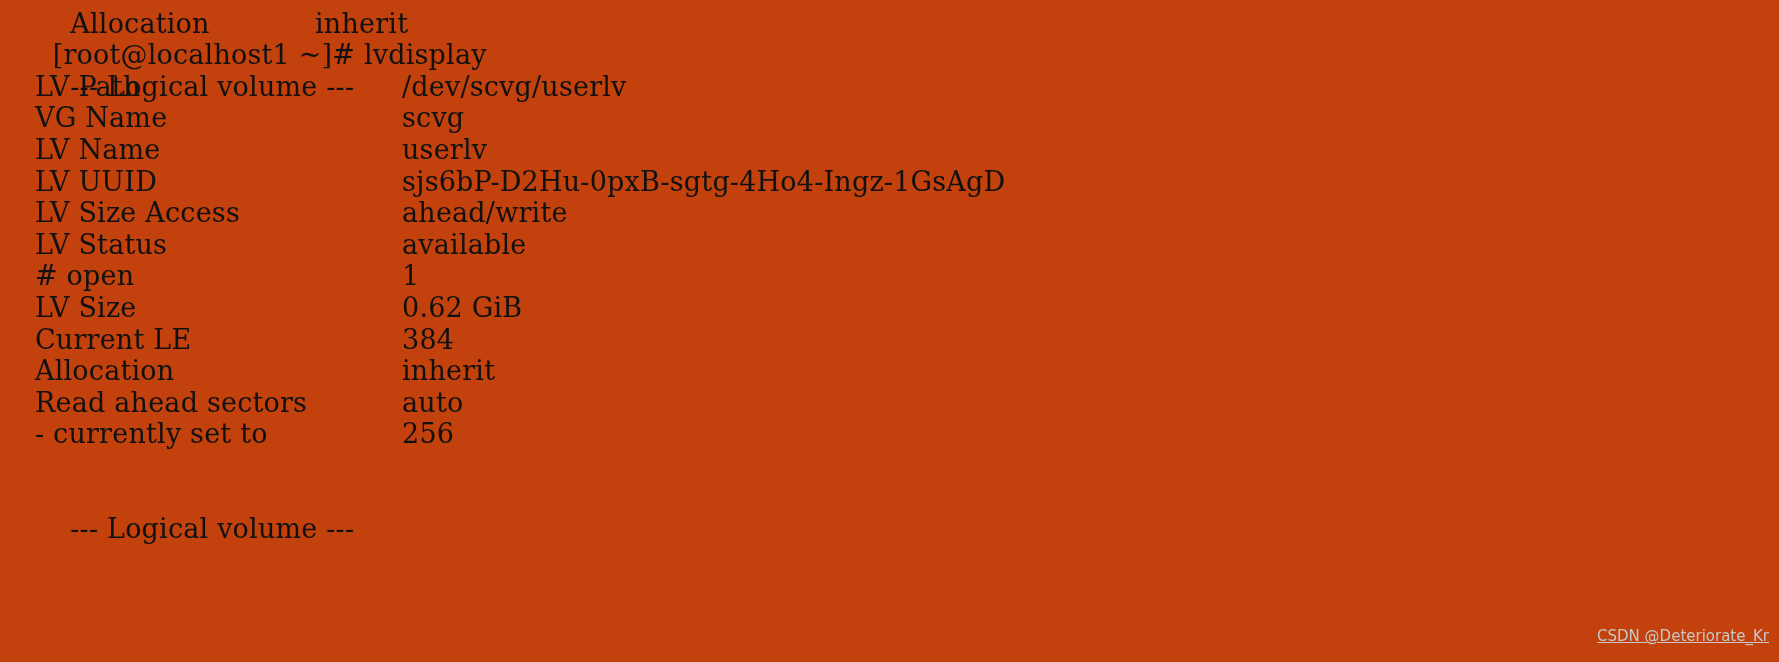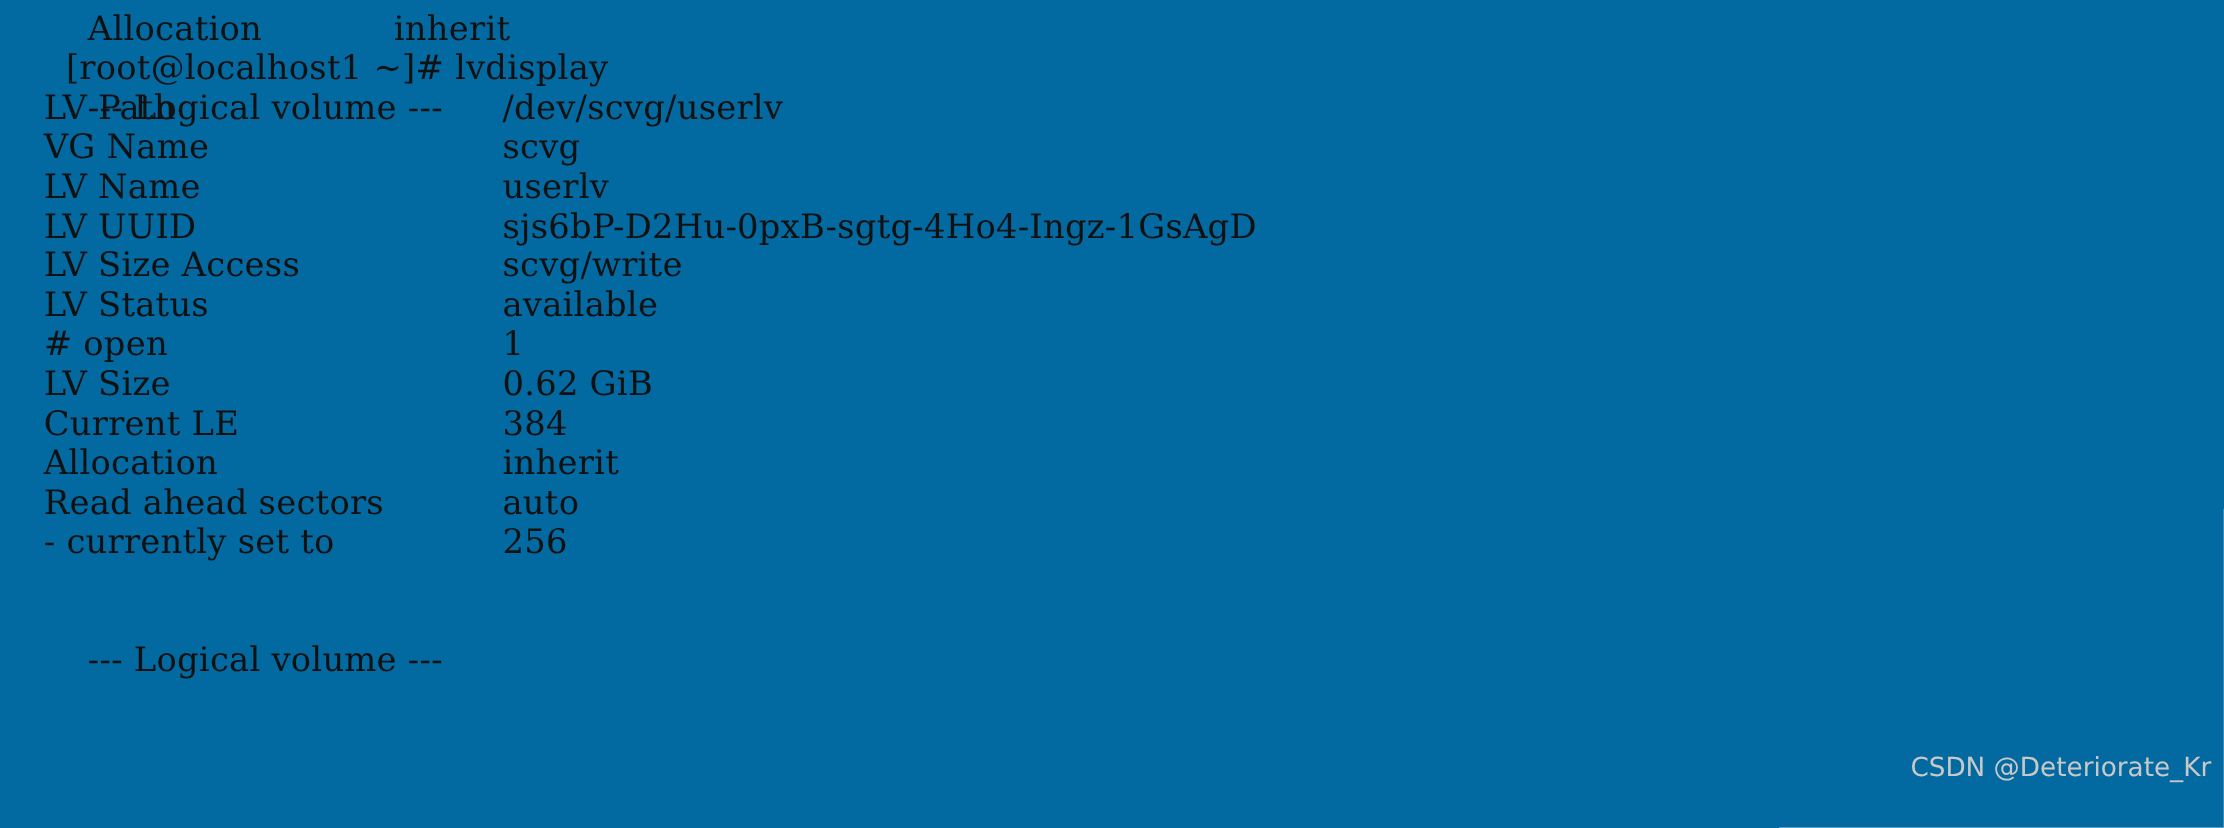--- a/index.html
+++ b/index.html
@@ -11,21 +11,21 @@
     width: 1779px;
     height: 662px;
     overflow: hidden;
     font-family: "DejaVu Serif", "Liberation Serif", serif;
   }
 
   #terminal {
     position: relative;
     width: 1779px;
     height: 662px;
-    background: #0369a1;
+    background: #c2410c;
     color: #000000;
     overflow: hidden;
   }
 
   
   .term-body {
     position: absolute;
     left: 0;
     top: -24px;
     width: 1779px;
@@ -53,25 +53,26 @@
   .line .val {
     display: inline-block;
   }
   .line .cmd {
     display: inline-block;
   }
 
   .watermark {
     position: absolute;
     right: 10px;
-    bottom: 36px;
+    bottom: 17px;
     font-family: "DejaVu Sans", "Liberation Sans", sans-serif;
-    font-size: 21px;
+    font-size: 15px;
     color: #c8c8c8;
     white-space: pre;
+    text-decoration: underline;
   }
 </style>
 </head>
 <body>
 
 <div id="terminal">
   <div class="term-body">
 
     <div class="line">
       <span>  Allocation            inherit</span>
@@ -82,21 +83,21 @@
     </div>
 
     <div class="line">
       <span>  --- Logical volume ---</span>
     </div>
 
     <div class="line"><span class="indent"></span><span class="key">LV Path</span><span class="val">/dev/scvg/userlv</span></div>
     <div class="line"><span class="indent"></span><span class="key">VG Name</span><span class="val">scvg</span></div>
     <div class="line"><span class="indent"></span><span class="key">LV Name</span><span class="val">userlv</span></div>
     <div class="line"><span class="indent"></span><span class="key">LV UUID</span><span class="val">sjs6bP-D2Hu-0pxB-sgtg-4Ho4-Ingz-1GsAgD</span></div>
-    <div class="line"><span class="indent"></span><span class="key">LV Size Access</span><span class="val">scvg/write</span></div>
+    <div class="line"><span class="indent"></span><span class="key">LV Size Access</span><span class="val">ahead/write</span></div>
     <div class="line"><span class="indent"></span><span class="key">LV Status</span><span class="val">available</span></div>
     <div class="line"><span class="indent"></span><span class="key"># open</span><span class="val">1</span></div>
     <div class="line"><span class="indent"></span><span class="key">LV Size</span><span class="val">0.62 GiB</span></div>
     <div class="line"><span class="indent"></span><span class="key">Current LE</span><span class="val">384</span></div>
     <div class="line"><span class="indent"></span><span class="key">Allocation</span><span class="val">inherit</span></div>
     <div class="line"><span class="indent"></span><span class="key">Read ahead sectors</span><span class="val">auto</span></div>
     <div class="line"><span class="indent"></span><span class="key">- currently set to</span><span class="val">256</span></div>
 
     <div class="line">&nbsp;</div>
 

